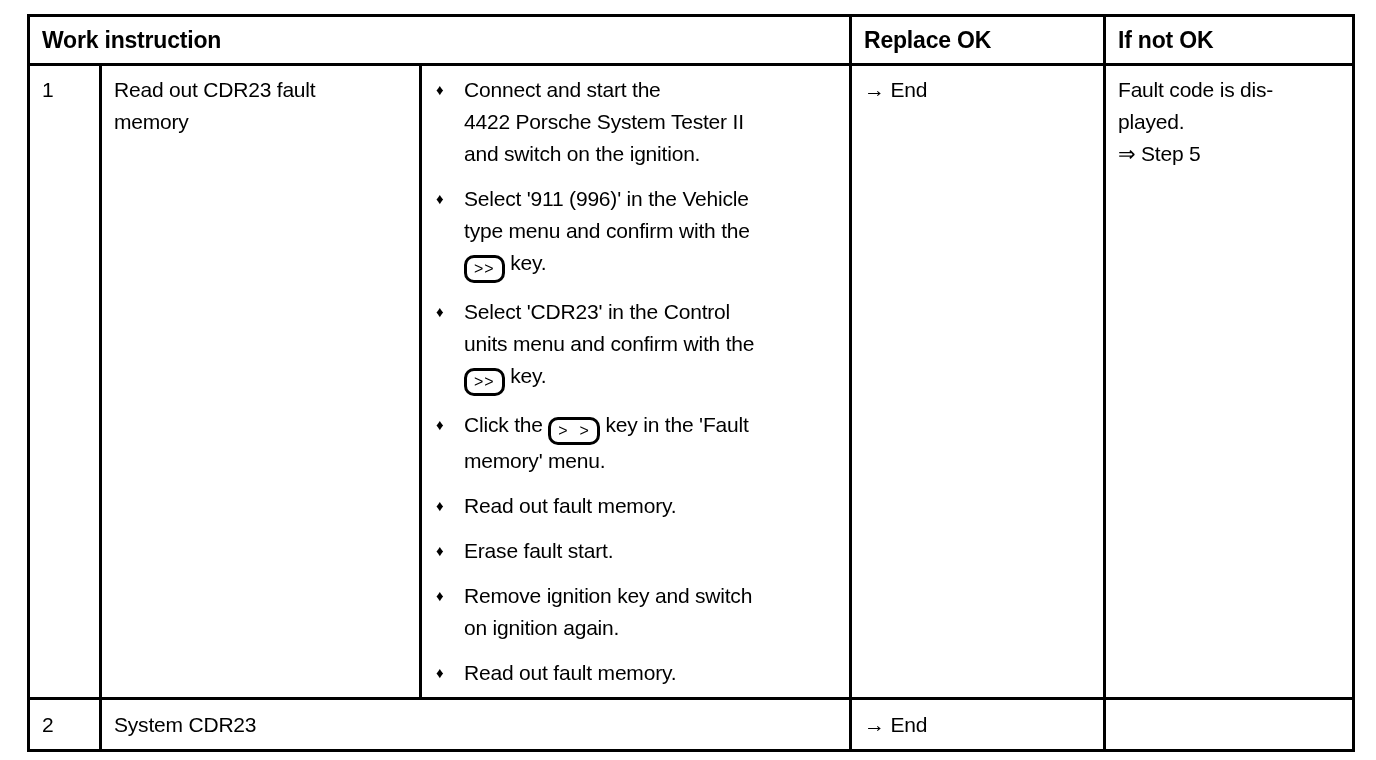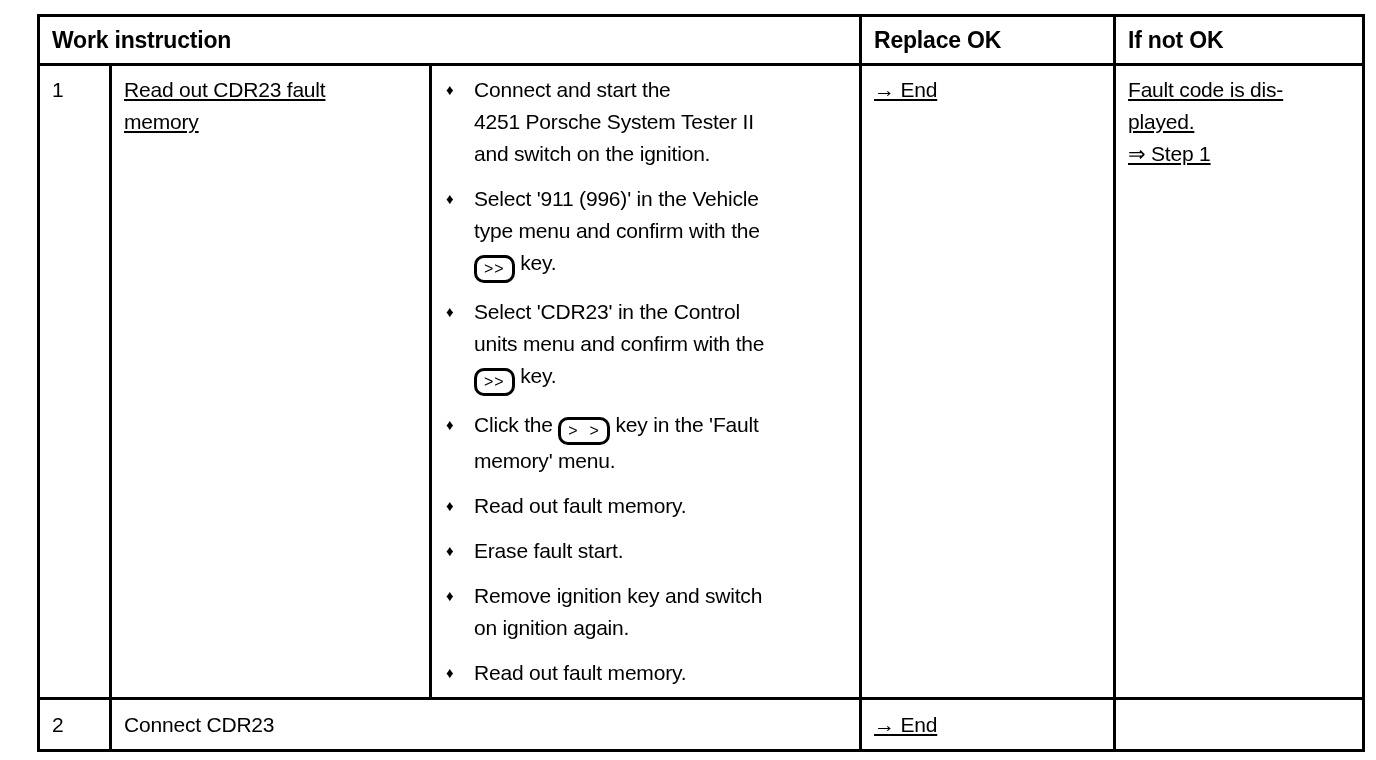--- a/index.html
+++ b/index.html
@@ -15,21 +15,21 @@
     color: #000000;
     -webkit-font-smoothing: none;
   }
   .page {
     position: relative;
     width: 1376px;
     height: 760px;
   }
   table.work-table {
     position: absolute;
-    left: 37px;
+    left: 27px;
     top: 14px;
     width: 1325px;
     border-collapse: collapse;
     table-layout: fixed;
   }
   table.work-table td, table.work-table th {
     border: 3px solid #000000;
     vertical-align: top;
     text-align: left;
     font-size: 21px;
@@ -39,21 +39,21 @@
     overflow: hidden;
   }
   tr.header-row th {
     font-size: 23px;
     font-weight: bold;
     height: 28px;
     padding-top: 7px;
     padding-bottom: 7px;
     vertical-align: middle;
   }
-  .preline { white-space: pre-line; text-decoration: underline; }
+  .preline { white-space: pre-line; }
   td.details-cell {
     padding-left: 22px;
     padding-top: 10px;
   }
   ul.details-list {
     list-style: none;
     margin: 0;
     padding: 0;
   }
   ul.details-list li {
@@ -112,21 +112,21 @@
       </tr>
       <tr class="row-1">
         <td>1</td>
         <td class="preline">Read out CDR23 fault
 memory</td>
         <td class="details-cell">
           <ul class="details-list">
               <li>
                 <span class="bullet-marker">♦</span>
                 <span class="bullet-content">Connect and start the
-4251 Porsche System Tester II
+4422 Porsche System Tester II
 and switch on the ignition.</span>
               </li>
               <li>
                 <span class="bullet-marker">♦</span>
                 <span class="bullet-content">Select '911 (996)' in the Vehicle
 type menu and confirm with the
 <span class="key">&gt;&gt;</span> key.</span>
               </li>
               <li>
                 <span class="bullet-marker">♦</span>
@@ -154,23 +154,23 @@
               </li>
               <li>
                 <span class="bullet-marker">♦</span>
                 <span class="bullet-content">Read out fault memory.</span>
               </li>
             </ul>
         </td>
         <td class="preline">→ End</td>
         <td class="preline">Fault code is dis-
 played.
-⇒ Step 1</td>
+⇒ Step 5</td>
       </tr>
       <tr class="row-2">
         <td>2</td>
-        <td colspan="2">Connect CDR23</td>
+        <td colspan="2">System CDR23</td>
         <td class="preline">→ End</td>
         <td></td>
       </tr>
     </tbody>
   </table>
 </div>
 
 </body></html>

